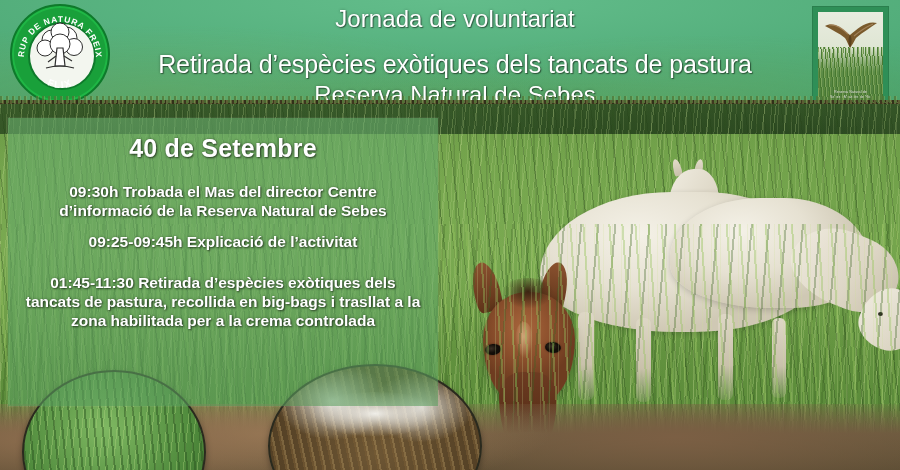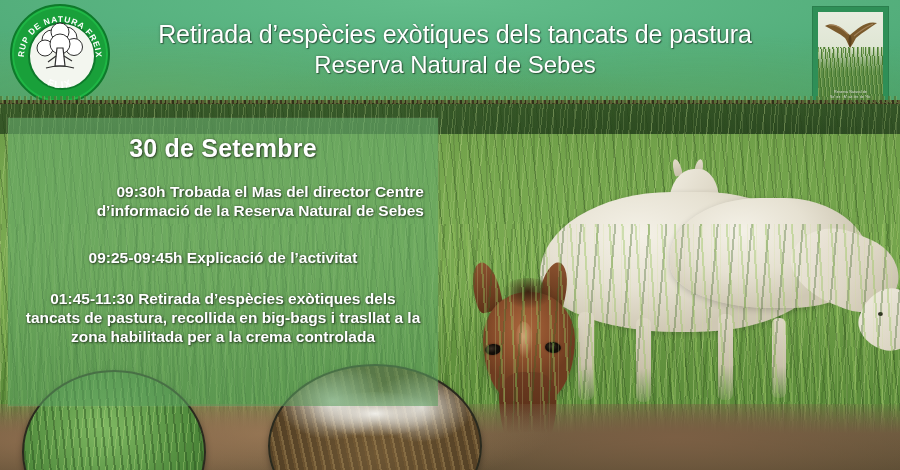--- a/index.html
+++ b/index.html
@@ -225,21 +225,21 @@
     box-shadow:0 0 0 1px rgba(255,255,255,.06);
   }
   .panel .p-inner{
     position:relative;padding:10px 14px 0 14px;
     color:#ffffff;text-align:center;
     text-shadow:1px 1px 2px rgba(0,0,0,.55), 0 0 3px rgba(0,0,0,.35);
     font-weight:bold;
   }
   .p-date{font-size:25px;margin:6px 0 20px;letter-spacing:.2px;}
   .p-item{font-size:15.5px;line-height:1.22;margin:0 0 16px;}
-  .p-item.i1{margin-bottom:28px;text-align:right;}
+  .p-item.i1{margin-bottom:12px;}
   .p-item.i2{margin-bottom:22px;}
   .p-item.i3{margin-bottom:20px;}
   .p-item.i4{margin-bottom:0;}
 
   
   .inset{
     position:absolute;border-radius:50%;
     border:2px solid #2a2a1e;
     overflow:hidden;
     box-shadow:0 2px 6px rgba(0,0,0,.35);
@@ -296,20 +296,21 @@
         <text font-family="Liberation Sans, sans-serif" font-size="8.4" font-weight="bold" fill="#ffffff" letter-spacing="0.9">
           <textPath href="#arcTop" startOffset="50%" text-anchor="middle">GRUP DE NATURA FREIXE</textPath>
         </text>
         <text font-family="Liberation Sans, sans-serif" font-size="9.5" font-weight="bold" fill="#ffffff" letter-spacing="1.6">
           <textPath href="#arcBot" startOffset="50%" text-anchor="middle">FLIX</textPath>
         </text>
       </svg>
     </div>
 
     <div class="titles">
+      <div class="title-line1">Jornada de voluntariat</div>
       <div class="title-line2">Retirada d’espècies exòtiques dels tancats de pastura</div>
       <div class="title-line3">Reserva Natural de Sebes</div>
     </div>
 
     <div class="logo-right">
       <div class="sky"></div>
       <svg class="bird" width="56" height="40" viewBox="0 0 56 40">
         <path d="M2,9 C12,4 20,13 27,18 C34,12 44,3 54,6 C47,11 40,15 33,21
                  C31,25 29,28 27,31 C25,27 24,24 22,21 C16,16 9,13 2,9 Z" fill="#7a5a2c"></path>
         <path d="M27,18 C29,20 29,26 27,31 C25,26 25,20 27,18 Z" fill="#5b411d"></path>
@@ -369,20 +370,20 @@
     <div class="bg-earth"></div>
 
     <div class="inset inset-left"></div>
     <div class="inset inset-right">
       <div class="bag-edge"></div>
     </div>
   </div>
 
   <div class="panel">
     <div class="p-inner">
-      <div class="p-date">30 de Setembre</div>
+      <div class="p-date">40 de Setembre</div>
       <div class="p-item i1">09:30h Trobada el Mas del director Centre d’informació de la Reserva Natural de Sebes</div>
       <div class="p-item i2">09:25-09:45h Explicació de l’activitat</div>
       <div class="p-item i3">01:45-11:30  Retirada d’espècies exòtiques dels tancats de pastura, recollida en big-bags i trasllat a la zona habilitada per a la crema controlada</div>
     </div>
   </div>
 
 </div>
 
 </body></html>

